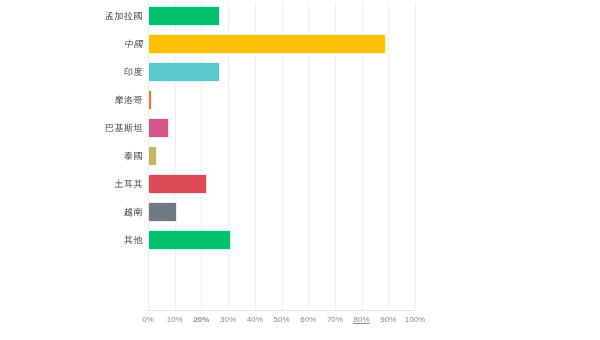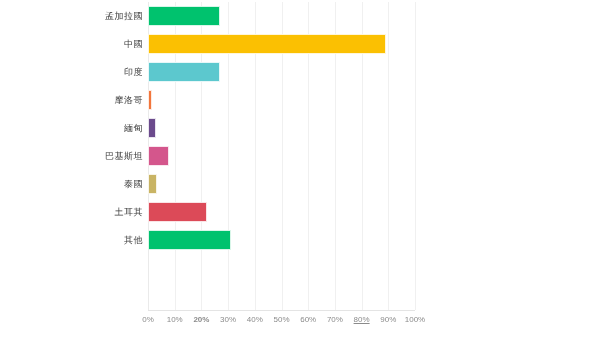--- a/index.html
+++ b/index.html
@@ -144,59 +144,59 @@
     <div id="axis-baseline" style="background: rgb(228, 228, 228);"></div>
 
     <div id="rows">
         <div class="bar-row">
           <div class="cat-label" style="color: rgb(58, 58, 58);">孟加拉國</div>
           <div class="bar-track">
             <div class="bar" title="孟加拉國 27%" style="width: 27%; background: rgb(0, 194, 110);"></div>
           </div>
         </div>
         <div class="bar-row">
-          <div class="cat-label" style="color: rgb(58, 58, 58);">中國</div>
+          <div class="cat-label" style="color: rgb(58, 58, 58); font-style: italic;">中國</div>
           <div class="bar-track">
             <div class="bar" title="中國 89%" style="width: 89%; background: rgb(251, 192, 2);"></div>
           </div>
         </div>
         <div class="bar-row">
           <div class="cat-label" style="color: rgb(58, 58, 58);">印度</div>
           <div class="bar-track">
             <div class="bar" title="印度 27%" style="width: 27%; background: rgb(92, 200, 206);"></div>
           </div>
         </div>
         <div class="bar-row">
           <div class="cat-label" style="color: rgb(58, 58, 58); font-family: Liberation Serif, serif;">摩洛哥</div>
           <div class="bar-track">
             <div class="bar" title="摩洛哥 1.5%" style="width: 1.5%; background: rgb(242, 118, 60);"></div>
           </div>
         </div>
         <div class="bar-row">
-          <div class="cat-label" style="color: rgb(58, 58, 58);">緬甸</div>
-          <div class="bar-track">
-            <div class="bar" title="緬甸 3%" style="width: 3%; background: rgb(107, 74, 140);"></div>
-          </div>
-        </div>
-        <div class="bar-row">
           <div class="cat-label" style="color: rgb(58, 58, 58);">巴基斯坦</div>
           <div class="bar-track">
             <div class="bar" title="巴基斯坦 8%" style="width: 8%; background: rgb(212, 86, 140);"></div>
           </div>
         </div>
         <div class="bar-row">
           <div class="cat-label" style="color: rgb(58, 58, 58);">泰國</div>
           <div class="bar-track">
             <div class="bar" title="泰國 3.5%" style="width: 3.5%; background: rgb(201, 180, 100);"></div>
           </div>
         </div>
         <div class="bar-row">
           <div class="cat-label" style="color: rgb(58, 58, 58);">土耳其</div>
           <div class="bar-track">
             <div class="bar" title="土耳其 22%" style="width: 22%; background: rgb(220, 74, 88);"></div>
+          </div>
+        </div>
+        <div class="bar-row">
+          <div class="cat-label" style="color: rgb(58, 58, 58);">越南</div>
+          <div class="bar-track">
+            <div class="bar" title="越南 11%" style="width: 11%; background: rgb(110, 122, 133);"></div>
           </div>
         </div>
         <div class="bar-row">
           <div class="cat-label" style="color: rgb(58, 58, 58);">其他</div>
           <div class="bar-track">
             <div class="bar" title="其他 31%" style="width: 31%; background: rgb(0, 194, 110);"></div>
           </div>
         </div>
       </div>
 

